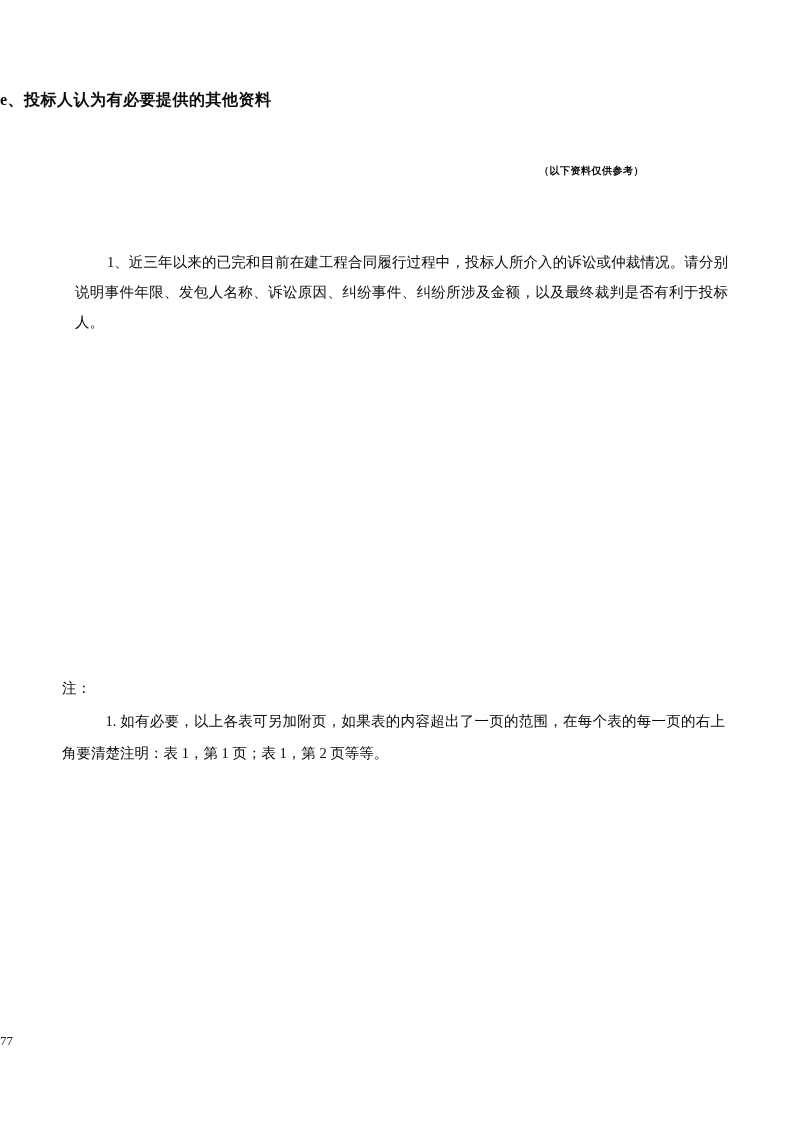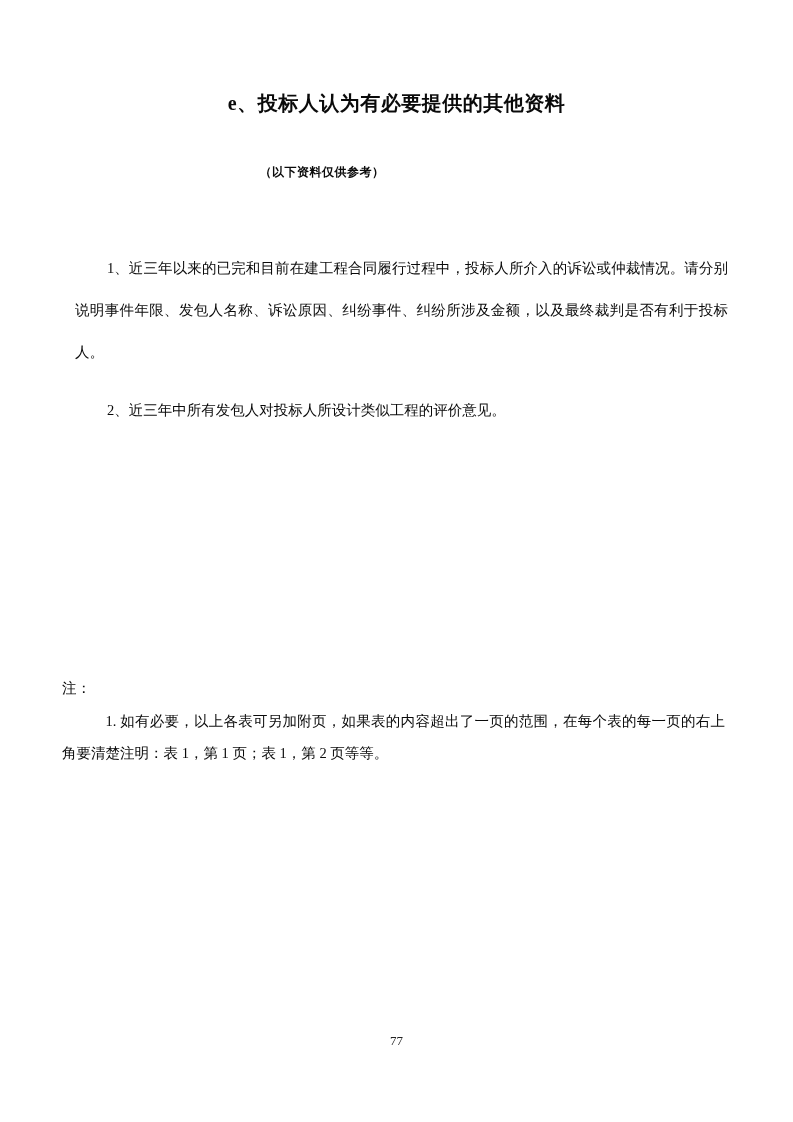--- a/index.html
+++ b/index.html
@@ -14,42 +14,42 @@
     background: #ffffff;
     color: #0a0a0a;
     font-family: "Liberation Serif", "DejaVu Serif", serif;
     overflow: hidden;
   }
   .doc-title {
     position: absolute;
     top: 90px;
     left: 0;
     width: 793px;
-    text-align: center;
-    font-size: 20px;
+    text-align: left;
+    font-size: 16px;
     font-weight: bold;
     letter-spacing: 0.5px;
   }
   .doc-subtitle {
     position: absolute;
     top: 164px;
     left: 0;
     width: 644px;
-    text-align: center;
-    font-size: 12px;
+    text-align: right;
+    font-size: 10px;
     font-weight: bold;
     letter-spacing: 0.5px;
   }
   .body-para {
     position: absolute;
     left: 75px;
     width: 653px;
     margin: 0;
     font-size: 14.5px;
-    line-height: 42px;
+    line-height: 30px;
     text-indent: 2.2em;
     text-align: justify;
     text-justify: inter-ideograph;
   }
   .para-1 { top: 247px; }
   .para-2 { top: 389px; }
   .para-3 { top: 491px; }
   .notes {
     position: absolute;
     top: 672px;
@@ -64,37 +64,35 @@
     text-justify: inter-ideograph;
   }
   .note-item {
     text-indent: 3em;
   }
   .page-number {
     position: absolute;
     top: 1033px;
     left: 0;
     width: 793px;
-    text-align: center;
     font-size: 13px;
     color: #222222;
   }
 </style>
 </head>
 <body>
 
 <div class="page">
 
   <div class="doc-title">e、投标人认为有必要提供的其他资料</div>
 
   <div class="doc-subtitle">（以下资料仅供参考）</div>
 
   <p class="body-para para-1">1、近三年以来的已完和目前在建工程合同履行过程中，投标人所介入的诉讼或仲裁情况。请分别说明事件年限、发包人名称、诉讼原因、纠纷事件、纠纷所涉及金额，以及最终裁判是否有利于投标人。</p>
 
-  <p class="body-para para-2">2、近三年中所有发包人对投标人所设计类似工程的评价意见。</p>
 
 
   <div class="notes">
     <p class="note-label">注：</p>
     <p class="note-item">1. 如有必要，以上各表可另加附页，如果表的内容超出了一页的范围，在每个表的每一页的右上角要清楚注明：表 1，第 1 页；表 1，第 2 页等等。</p>
   </div>
 
   <div class="page-number">77</div>
 
 </div>

